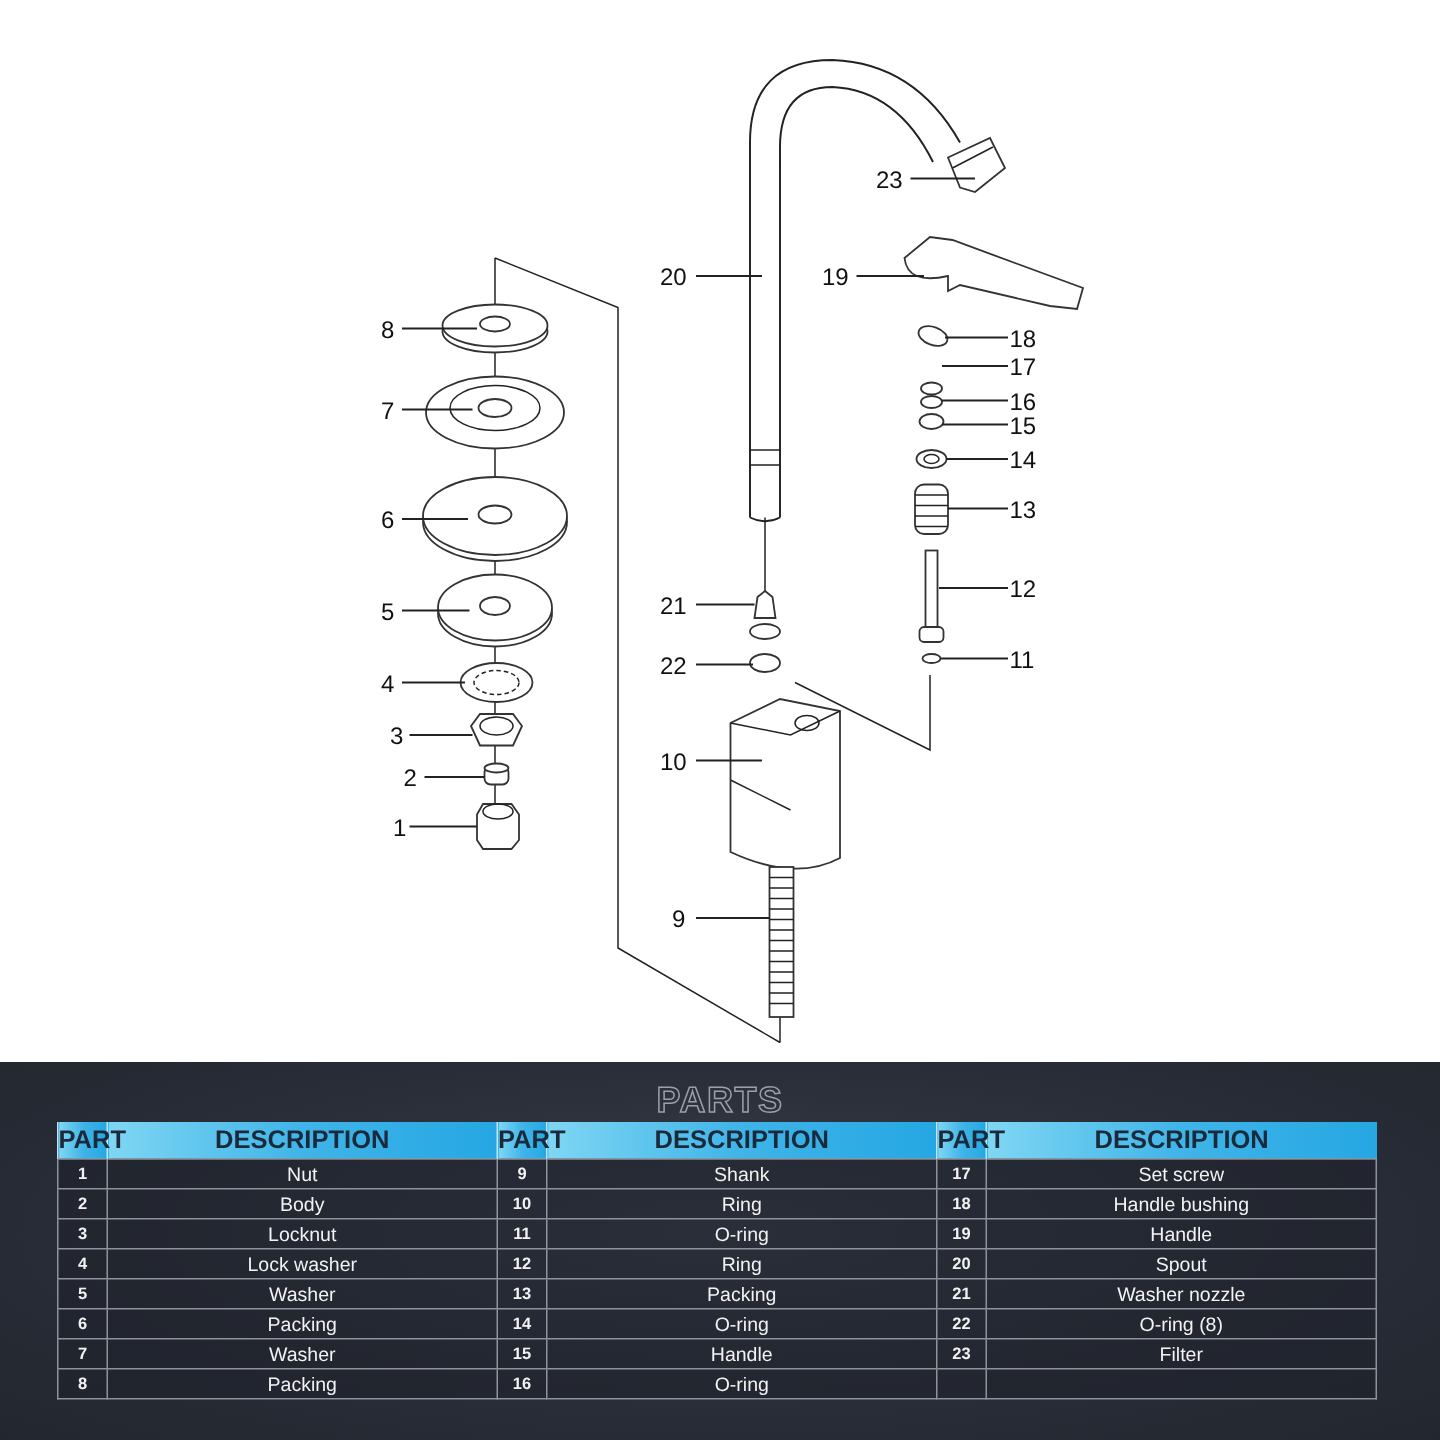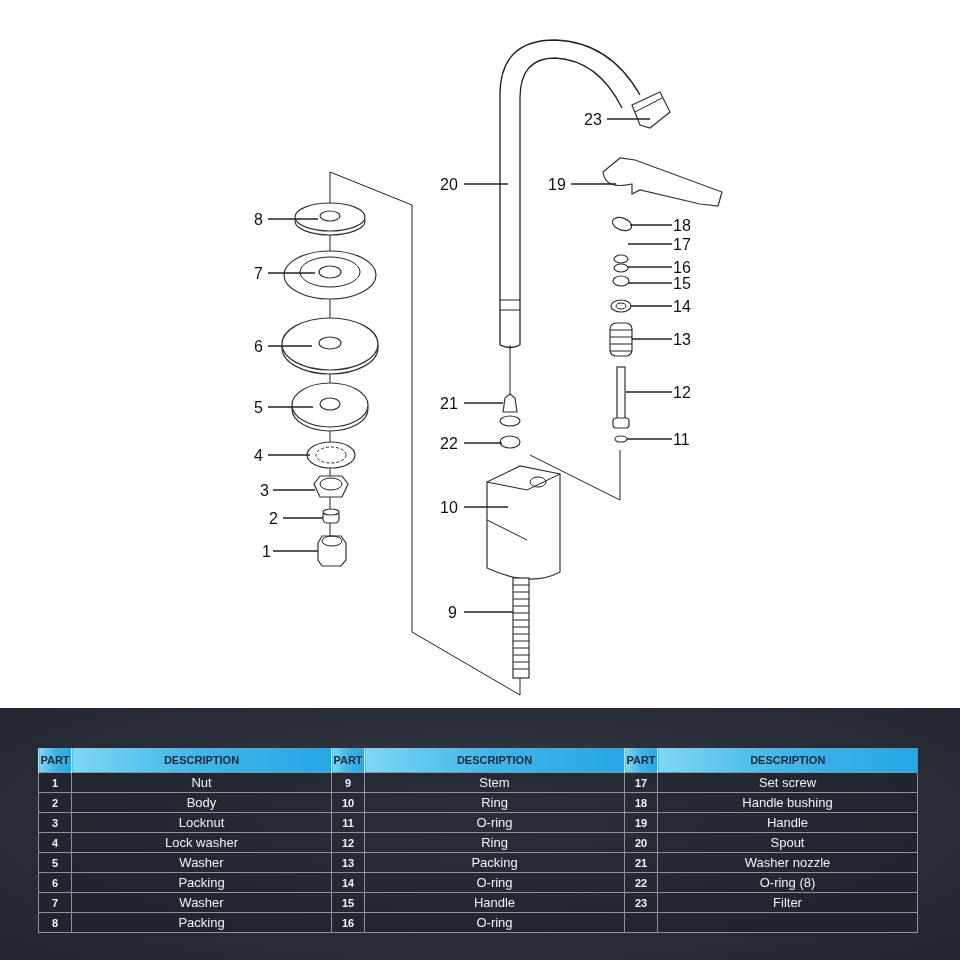--- a/index.html
+++ b/index.html
@@ -9,21 +9,21 @@
   .ln { stroke:#222; stroke-width:1.3; fill:none; }
   .thin { stroke:#222; stroke-width:1; fill:none; }
   .part { stroke:#333; stroke-width:1.2; fill:#fff; }
   .lbl { font-family:"Liberation Sans", sans-serif; font-size:16px; fill:#111; }
   #panel { position:absolute; left:0; top:708px; width:960px; height:252px;
     background: radial-gradient(ellipse at 50% 45%, #3a3f4b 0%, #2a2e38 55%, #22262f 100%); }
   #parts-title { position:absolute; left:0; width:960px; top:12px; text-align:center;
     font-family:"Liberation Sans", sans-serif; font-size:24px; font-weight:bold; letter-spacing:1px;
     color:transparent; -webkit-text-stroke:1px #9aa0aa; }
   table { position:absolute; left:38px; top:40px; width:880px; border-collapse:collapse; table-layout:fixed; }
-  th { height:24px; font-size:11px; font-weight:bold; color:#1b2a3a; padding:0;
+  th { height:24px; font-size:17px; font-weight:bold; color:#1b2a3a; padding:0;
        background:linear-gradient(90deg,#7fd6f3 0%,#3fb4e8 50%,#25a7e3 100%); border-left:1px solid #bfe8f8; }
   td { height:19px; font-size:13px; color:#f2f2f2; text-align:center; padding:0;
        border:1px solid #8d939c; background:rgba(30,33,42,0.55); }
   td.pn { font-weight:bold; font-size:11px; }
   col.c-part { width:33px; }
   col.c-desc { width:260px; }
 </style>
 </head>
 <body>
 
@@ -198,20 +198,21 @@
   <text class="lbl" x="673" y="398">12</text>
   <text class="lbl" x="673" y="445">11</text>
   <text class="lbl" x="440" y="409">21</text>
   <text class="lbl" x="440" y="449">22</text>
   <text class="lbl" x="440" y="513">10</text>
   <text class="lbl" x="448" y="618">9</text>
 </svg>
 </div>
 
 <div id="panel">
+  <div id="parts-title">PARTS</div>
   <table>
     <colgroup>
       <col class="c-part">
         <col class="c-desc">
         <col class="c-part">
         <col class="c-desc">
         <col class="c-part">
         <col class="c-desc">
     </colgroup>
     <thead>
@@ -222,21 +223,21 @@
         <th>DESCRIPTION</th>
         <th>PART</th>
         <th>DESCRIPTION</th>
       </tr>
     </thead>
     <tbody id="parts-body">
         <tr>
           <td class="pn">1</td>
           <td>Nut</td>
           <td class="pn">9</td>
-          <td>Stem</td>
+          <td>Shank</td>
           <td class="pn">17</td>
           <td>Set screw</td>
         </tr>
         <tr>
           <td class="pn">2</td>
           <td>Body</td>
           <td class="pn">10</td>
           <td>Ring</td>
           <td class="pn">18</td>
           <td>Handle bushing</td>

